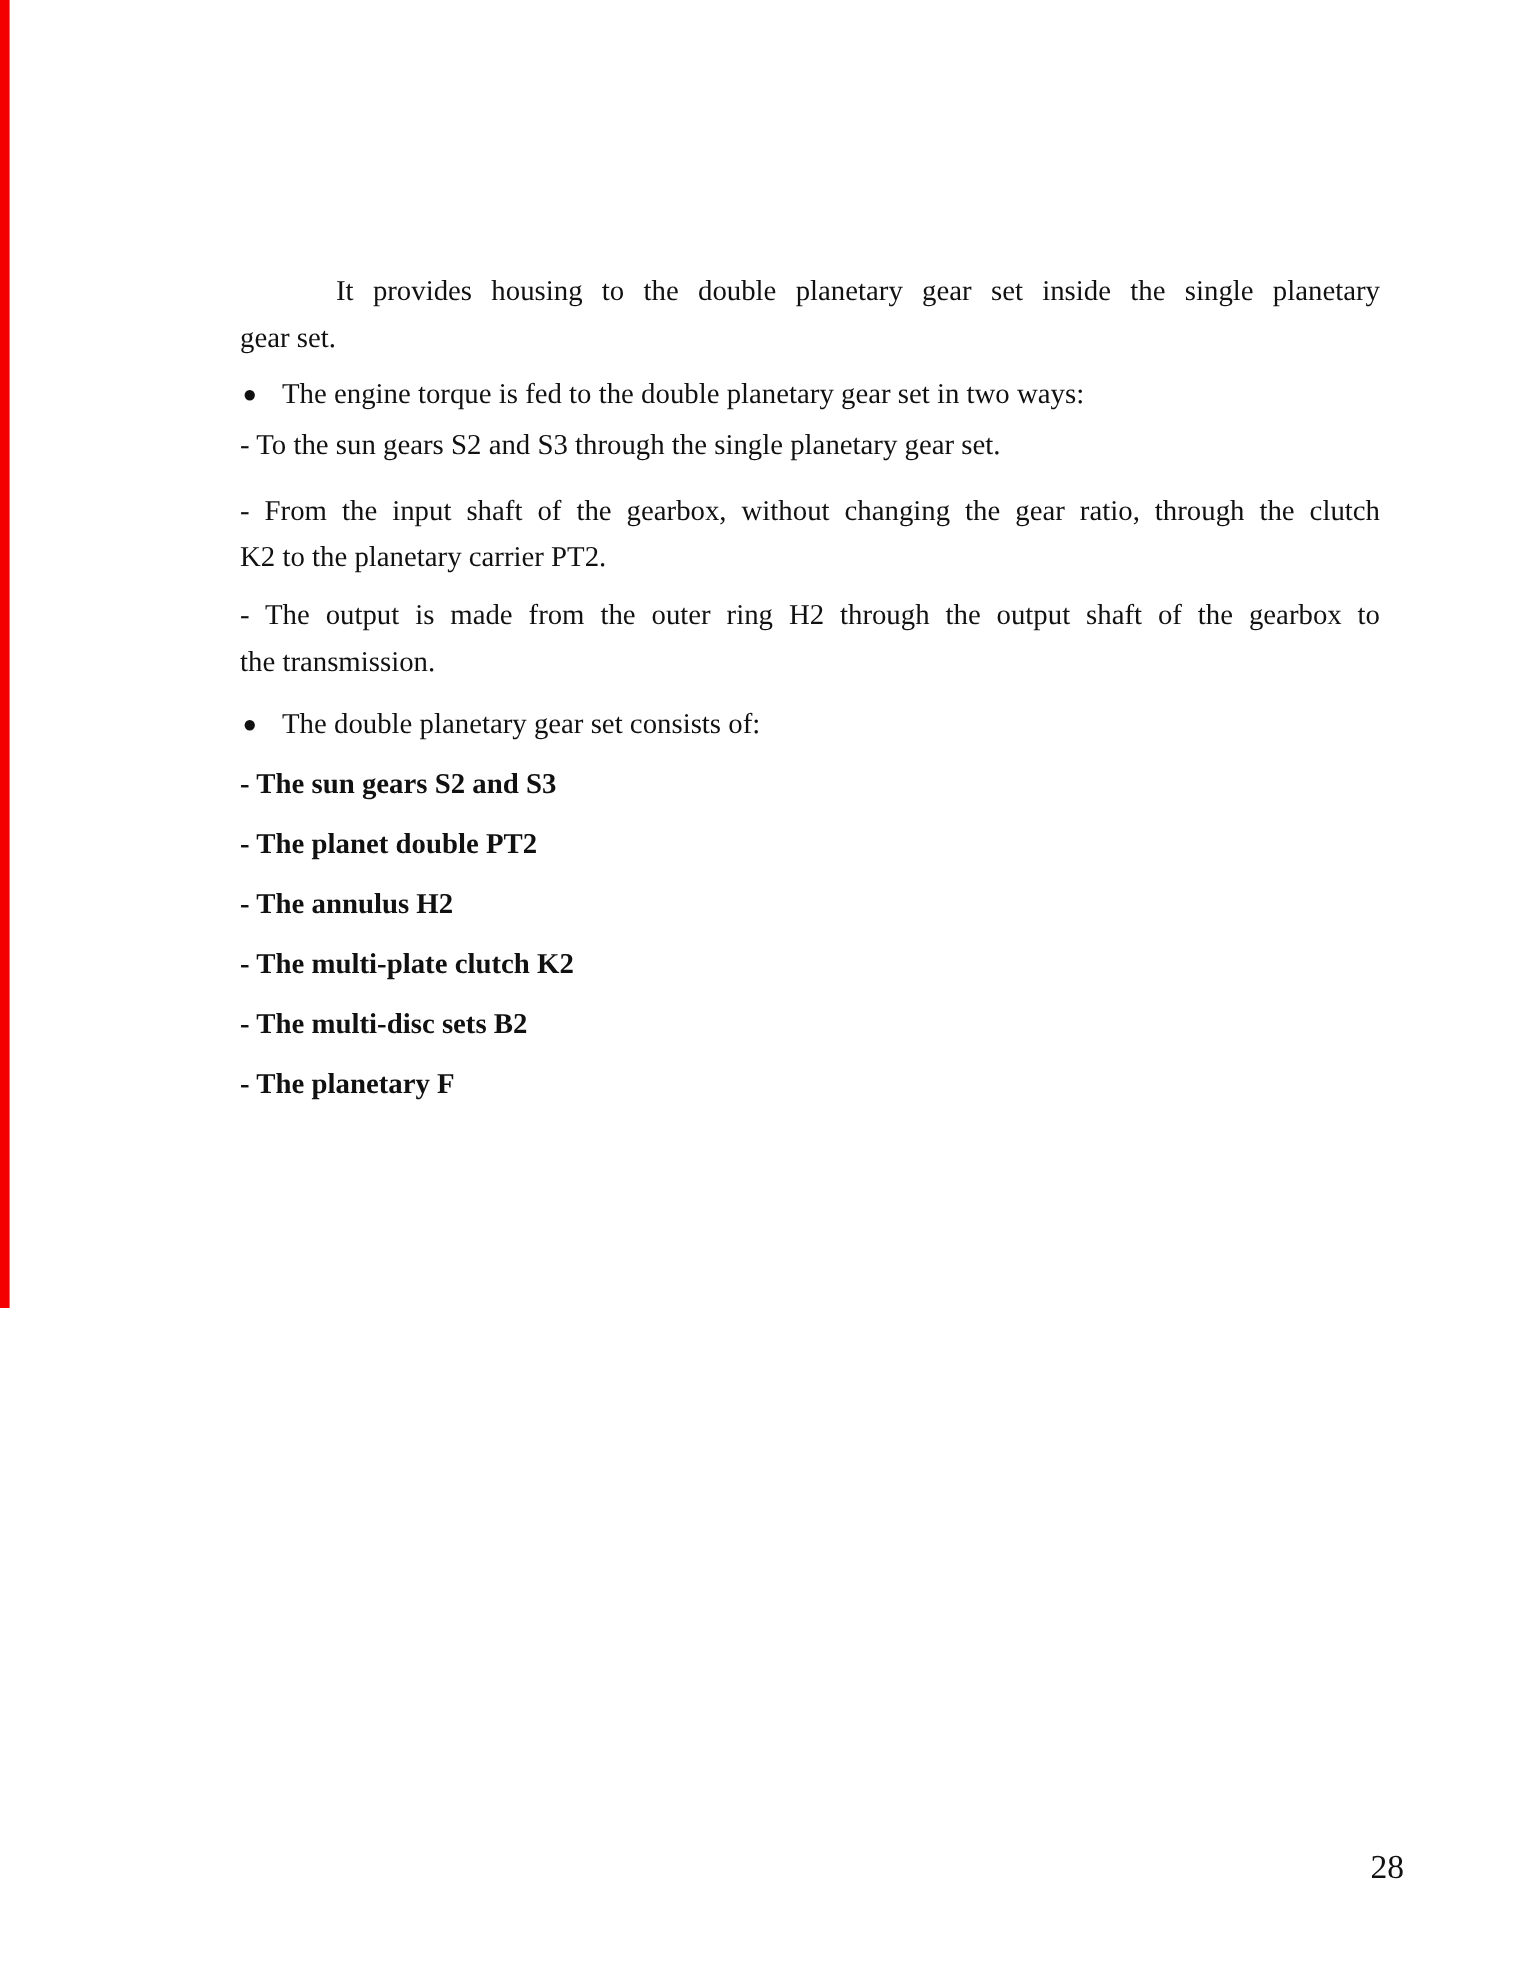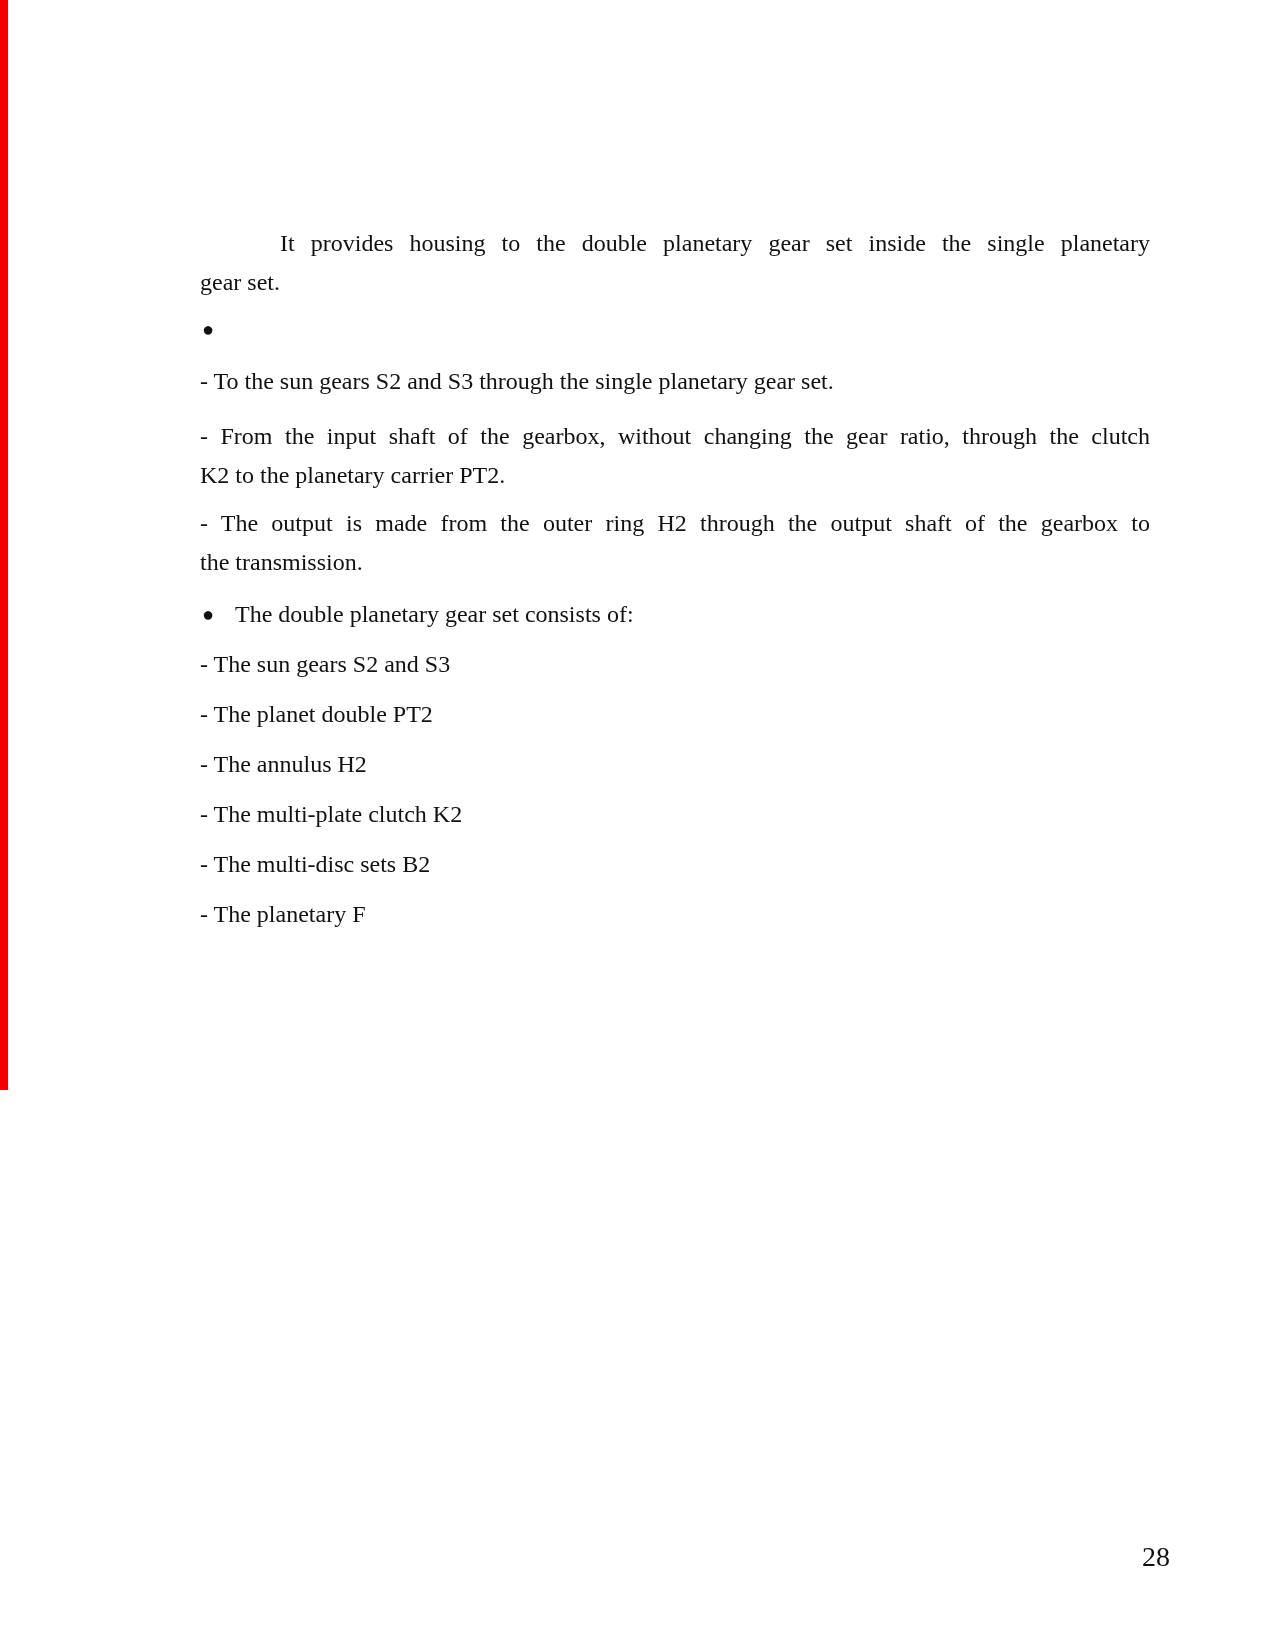--- a/index.html
+++ b/index.html
@@ -19,27 +19,27 @@
     position:absolute;left:200px;top:224px;width:950px;
     font-size:24px;line-height:39px;
   }
   .p-line{white-space:nowrap;}
   .justify{
     white-space:nowrap;
     text-align:justify;
     text-align-last:justify;
   }
   .indent{text-indent:80px;}
-  .mt7{margin-top:13px;}
+  .mt7{margin-top:3px;}
   .mt8{margin-top:8px;}
   .mt9{margin-top:9px;}
   .mt10{margin-top:10px;}
   .mt13{margin-top:13px;}
   .mt16{margin-top:16px;}
-  .item{margin-top:11px;white-space:nowrap;}
+  .item{margin-top:11px;white-space:nowrap;font-weight:bold;}
   .bullet-row{display:flex;align-items:flex-start;}
   .bullet-glyph{
     flex:0 0 33px;
     padding-left:2px;
     font-size:20px;
     line-height:39px;
   }
   .page-number{
     position:absolute;left:1142px;top:1537px;
     font-size:28px;line-height:39px;
@@ -52,20 +52,21 @@
 
   <div class="scan-bar"></div>
 
   <div class="content">
 
     <div class="p-line justify indent">It provides housing to the double planetary gear set inside the single planetary</div>
     <div class="p-line">gear set.</div>
 
     <div class="bullet-row mt8">
       <span class="bullet-glyph">●</span>
+      <span class="p-line">The engine torque is fed to the double planetary gear set in two ways:</span>
     </div>
 
     <div class="p-line mt7">- To the sun gears S2 and S3 through the single planetary gear set.</div>
 
     <div class="p-line justify mt16">- From the input shaft of the gearbox, without changing the gear ratio, through the clutch</div>
     <div class="p-line">K2 to the planetary carrier PT2.</div>
 
     <div class="p-line justify mt9">- The output is made from the outer ring H2 through the output shaft of the gearbox to</div>
     <div class="p-line">the transmission.</div>
 

